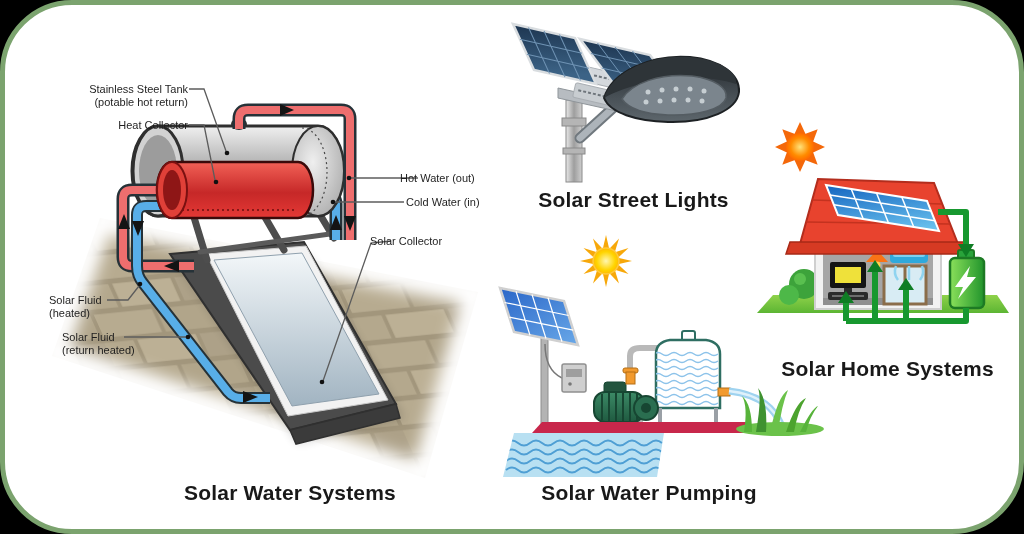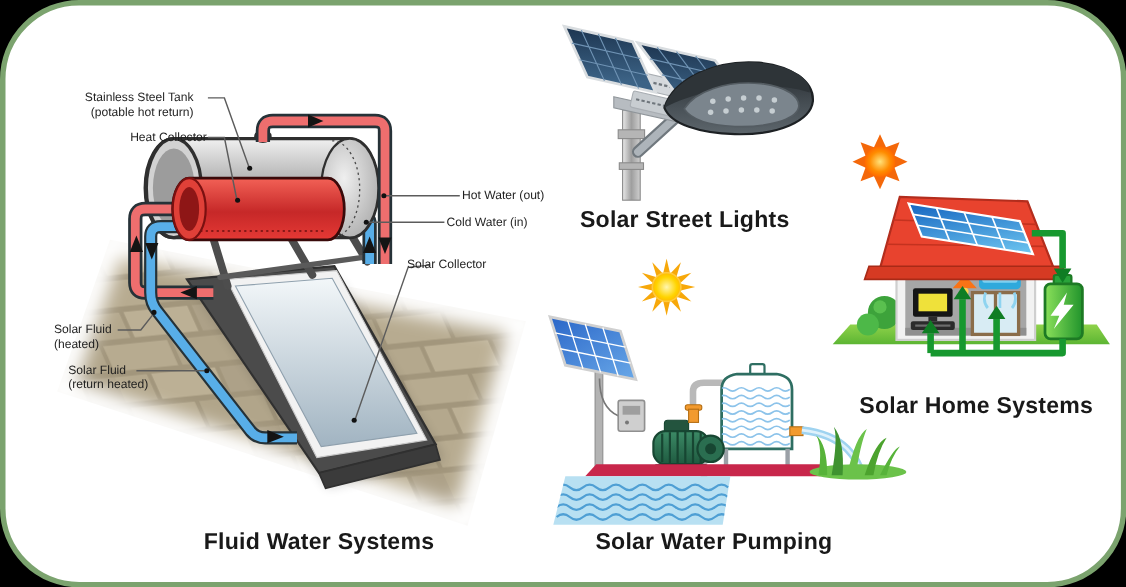--- a/index.html
+++ b/index.html
@@ -425,33 +425,33 @@
     </g>
     <g fill="#0f7d24">
       <polygon points="958,244 974,244 966,257"></polygon>
       <polygon points="838,303 854,303 846,291"></polygon>
       <polygon points="867,272 883,272 875,260"></polygon>
       <polygon points="898,290 914,290 906,278"></polygon>
     </g>
   </g>
 </svg>
 
-<div class="lbl r" style="left:44px;top:83px;width:132px">
+<div class="lbl r" style="left:56px;top:83px;width:132px">
   <span style="display:block">Stainless Steel Tank</span>
   <span style="display:block">(potable hot return)</span>
 </div>
 <div class="lbl r" style="left:56px;top:119px;width:132px">Heat Collector</div>
-<div class="lbl" style="left:420px;top:172px">Hot Water (out)</div>
+<div class="lbl" style="left:400px;top:172px">Hot Water (out)</div>
 <div class="lbl" style="left:406px;top:196px">Cold Water (in)</div>
 <div class="lbl" style="left:370px;top:235px">Solar Collector</div>
 <div class="lbl" style="left:49px;top:294px">
   <span style="display:block">Solar Fluid</span>
   <span style="display:block">(heated)</span>
 </div>
 <div class="lbl" style="left:62px;top:331px">
   <span style="display:block">Solar Fluid</span>
   <span style="display:block">(return heated)</span>
 </div>
 
-<div class="title" style="left:160px;top:481px;width:260px">Fluid Water Systems</div>
-<div class="title" style="left:505px;top:188px;width:235px">Solar Street Lights</div>
+<div class="title" style="left:160px;top:481px;width:260px">Solar Water Systems</div>
+<div class="title" style="left:516px;top:188px;width:235px">Solar Street Lights</div>
 <div class="title" style="left:514px;top:481px;width:270px">Solar Water Pumping</div>
 <div class="title" style="left:770px;top:357px;width:235px">Solar Home Systems</div>
 
 </body></html>

